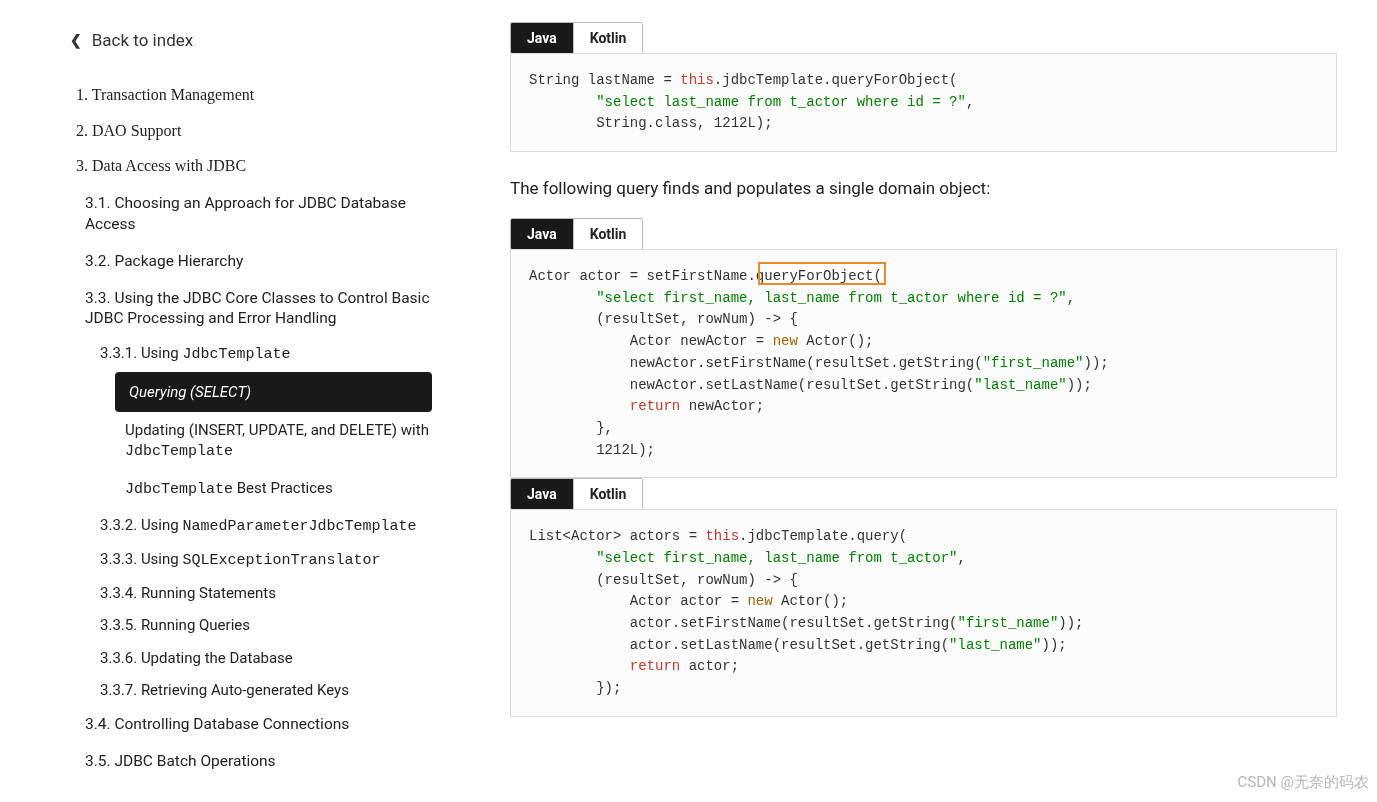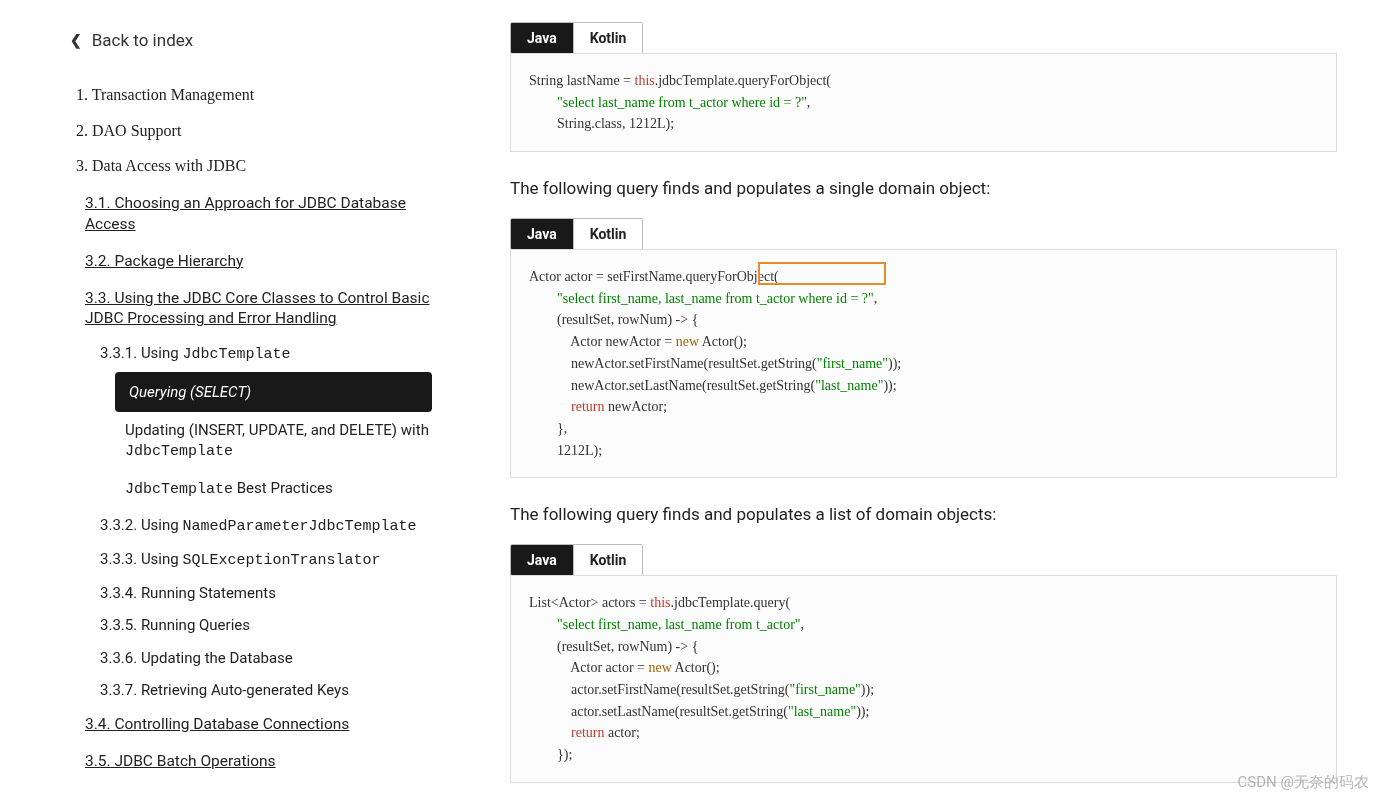--- a/index.html
+++ b/index.html
@@ -34,21 +34,21 @@
   .chev { font-size: 14px; font-weight: bold; }
   .nav-item {
     display: block;
     padding: 6px 0;
     font-size: 16px;
     color: #222;
     cursor: pointer;
     line-height: 1.35;
   }
   .lvl1 { margin-left: 6px; margin-bottom: 2px; font-family: Liberation Serif, serif; }
-  .lvl2 { margin-left: 15px; font-size: 15.5px; padding-top:8px; padding-bottom:8px;text-decoration:underline;}
+  .lvl2 { margin-left: 15px; font-size: 15.5px; padding-top:8px; padding-bottom:8px;}
   .lvl3 { margin-left: 30px; font-size: 15px; }
   .lvl4 { margin-left: 45px; font-size: 15px; padding:8px 10px; }
   .mono { font-family: "Consolas", "Menlo", "Courier New", monospace; }
   .nav-active {
     background: #191919;
     color: #fff;
     border-radius: 4px;
     padding: 10px 14px;
     margin-right: 10px;
     font-style: italic;
@@ -74,21 +74,21 @@
     color: #222;
     cursor: pointer;
     border-right: 1px solid #bbb;
   }
   .tab:last-child { border-right: none; }
   .tab-active { background: #191919; color: #fff; }
   .code-block {
     border: 1px solid #dcdcdc;
     background: #fcfcfc;
     padding: 16px 18px;
-    font-family: Liberation Serif, serif;
+    font-family: Liberation Mono, monospace;
     font-size: 14px;
     line-height: 1.55;
     white-space: pre;
     overflow-x: auto;
     color: #333;
     margin-top: -1px;
     position: relative;
   }
   .kw-this { color: #c0392b; }
   .kw-new  { color: #a16207; }
@@ -180,21 +180,20 @@
   <div class="code-block"><div class="hl-box" style="left:247px; top:12px; width:128px; height:23px;"></div><span>Actor actor = setFirstName.queryForObject(</span>
 <span>        </span><span class="str">"select first_name, last_name from t_actor where id = ?"</span><span>,</span>
 <span>        (resultSet, rowNum) -&gt; {</span>
 <span>            Actor newActor = </span><span class="kw-new">new</span><span> Actor();</span>
 <span>            newActor.setFirstName(resultSet.getString(</span><span class="str">"first_name"</span><span>));</span>
 <span>            newActor.setLastName(resultSet.getString(</span><span class="str">"last_name"</span><span>));</span>
 <span>            </span><span class="kw-ret">return</span><span> newActor;</span>
 <span>        },</span>
 <span>        1212L);</span></div>
 
-  <p class="para">The following query finds and populates a list of domain objects:</p>
 
   
   <div class="tabs">
     <div class="tab tab-active">Java</div>
     <div class="tab">Kotlin</div>
   </div>
   <div class="code-block"><span>List&lt;Actor&gt; actors = </span><span class="kw-this">this</span><span>.jdbcTemplate.query(</span>
 <span>        </span><span class="str">"select first_name, last_name from t_actor"</span><span>,</span>
 <span>        (resultSet, rowNum) -&gt; {</span>
 <span>            Actor actor = </span><span class="kw-new">new</span><span> Actor();</span>

